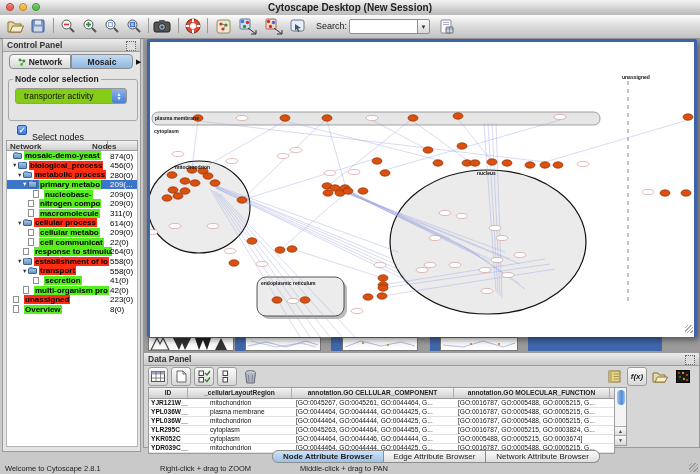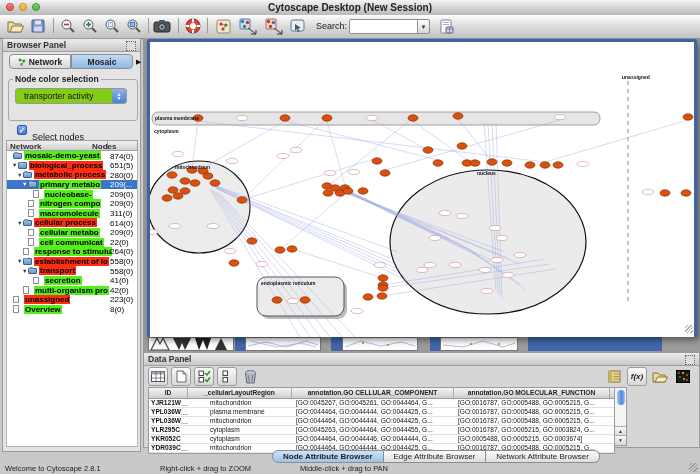--- a/index.html
+++ b/index.html
@@ -239,21 +239,21 @@
         <rect x="4" y="5" width="6" height="1" fill="#aac"></rect>
         <rect x="7" y="8" width="7" height="6" rx="1" fill="#cdd8e8" stroke="#667"></rect>
         <line x1="7" y1="10" x2="14" y2="10" stroke="#667" stroke-width="0.6"></line>
         <line x1="10.5" y1="8" x2="10.5" y2="14" stroke="#667" stroke-width="0.6"></line>
       </svg>
     </span>
 </div>
 
 <div class="abs cpanel">
   <div class="phead">
-    <span>Browser Panel</span>
+    <span>Control Panel</span>
     <span class="floatico"></span>
   </div>
   <div class="abs cptabs">
     <div class="cptab first">
       <svg width="8" height="8" viewBox="0 0 8 8">
           <circle cx="2" cy="2" r="1.4" fill="#3a9f2e"></circle>
           <circle cx="6" cy="3" r="1.4" fill="#3a9f2e"></circle>
           <circle cx="3.5" cy="6.5" r="1.4" fill="#55c23e"></circle>
           <line x1="2" y1="2" x2="6" y2="3" stroke="#2a6f1e" stroke-width="0.6"></line>
           <line x1="6" y1="3" x2="3.5" y2="6.5" stroke="#2a6f1e" stroke-width="0.6"></line>
@@ -284,21 +284,21 @@
   <div class="abs treebody" id="tree-rows">
       <div class="trow">
         <span class="ticon folder" style="left:6px"></span>
         <span class="tlabel green" style="left:17px">mosaic-demo-yeast</span>
         <span class="tnum">874(0)</span>
       </div>
       <div class="trow">
         <span class="tarrow" style="left:5px">▼</span>
         <span class="ticon folder" style="left:11px"></span>
         <span class="tlabel red" style="left:22px">biological_process</span>
-        <span class="tnum">651(5)</span>
+        <span class="tnum">456(0)</span>
       </div>
       <div class="trow">
         <span class="tarrow" style="left:10px">▼</span>
         <span class="ticon folder" style="left:16px"></span>
         <span class="tlabel red" style="left:27px">metabolic process</span>
         <span class="tnum">280(0)</span>
       </div>
       <div class="trow sel">
         <span class="tarrow" style="left:15px">▼</span>
         <span class="ticon folder" style="left:21px"></span>

